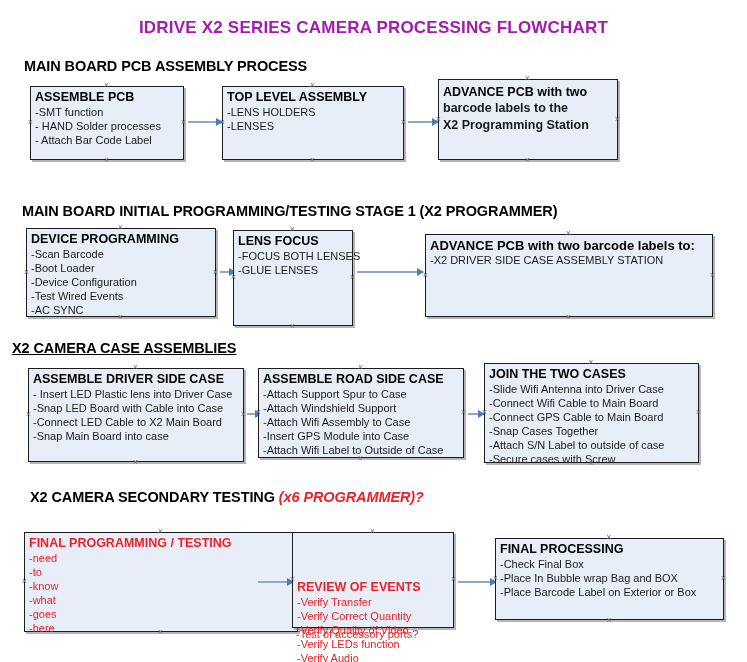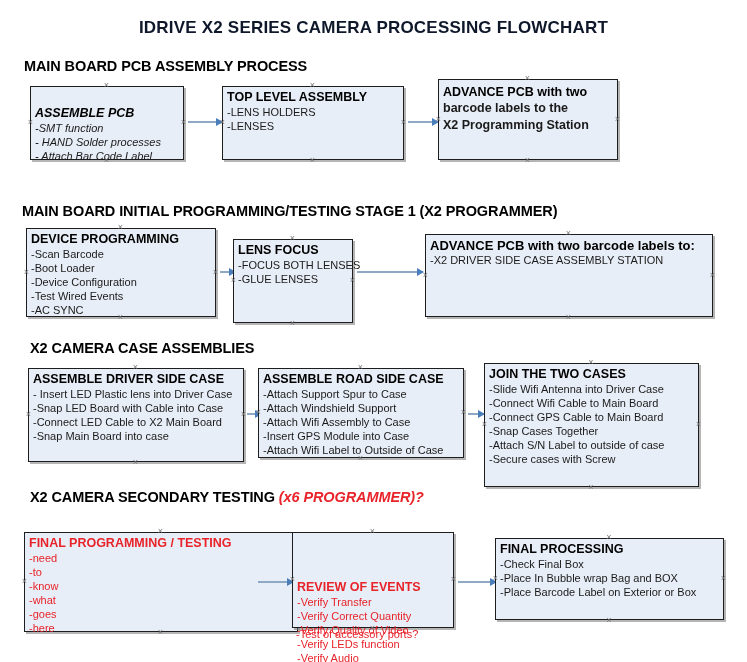--- a/index.html
+++ b/index.html
@@ -19,21 +19,21 @@
     overflow: hidden;
   }
   .doc-title {
     position: absolute;
     left: 0;
     top: 18px;
     width: 747px;
     text-align: center;
     font-size: 17px;
     font-weight: bold;
-    color: #0f172a;
+    color: #a21caf;
     letter-spacing: 0.2px;
   }
   .section-head {
     position: absolute;
     font-size: 14.5px;
     font-weight: bold;
     color: #000000;
     white-space: nowrap;
     letter-spacing: -0.1px;
   }
@@ -115,21 +115,21 @@
 
 <div id="canvas">
 
   <div class="doc-title">IDRIVE X2  SERIES CAMERA PROCESSING FLOWCHART</div>
 
   <div class="section-head" style="left:24px; top:58px;">
     <span>MAIN BOARD PCB ASSEMBLY PROCESS</span>
   </div>
 
   <div class="fc-box" style="left:30px; top:86px; width:154px; height:74px;">
-    <div class="inner" style="top:19px;font-style:italic;">
+    <div class="inner" style="top:3px;">
       <div class="box-title">ASSEMBLE PCB</div>
       <div class="box-line">-SMT function</div>
       <div class="box-line">- HAND Solder processes</div>
       <div class="box-line">- Attach Bar Code Label</div>
     </div>
     <span class="handle" style="left:50%; top:-5px; margin-left:-4px;"></span>
     <span class="handle" style="left:50%; bottom:-5px; margin-left:-4px;"></span>
     <span class="handle" style="left:-4px; top:50%; margin-top:-4px;"></span>
     <span class="handle" style="right:-4px; top:50%; margin-top:-4px;"></span>
   </div>
@@ -176,21 +176,21 @@
       <div class="box-line">-AC SYNC</div>
     </div>
     <span class="handle" style="left:50%; top:-5px; margin-left:-4px;"></span>
     <span class="handle" style="left:50%; bottom:-5px; margin-left:-4px;"></span>
     <span class="handle" style="left:-4px; top:50%; margin-top:-4px;"></span>
     <span class="handle" style="right:-4px; top:50%; margin-top:-4px;"></span>
   </div>
 
   <div class="arrow" style="left:220px; top:271px; width:15px;"></div>
 
-  <div class="fc-box" style="left:233px; top:239px; width:120px; height:84px;">
+  <div class="fc-box" style="left:233px; top:230px; width:120px; height:96px;">
     <div class="inner" style="top:3px;">
       <div class="box-title">LENS FOCUS</div>
       <div class="box-line">-FOCUS BOTH LENSES</div>
       <div class="box-line">-GLUE LENSES</div>
     </div>
     <span class="handle" style="left:50%; top:-5px; margin-left:-4px;"></span>
     <span class="handle" style="left:50%; bottom:-5px; margin-left:-4px;"></span>
     <span class="handle" style="left:-4px; top:50%; margin-top:-4px;"></span>
     <span class="handle" style="right:-4px; top:50%; margin-top:-4px;"></span>
   </div>
@@ -201,21 +201,21 @@
     <div class="inner" style="top:3px;">
       <div class="box-title wide-title">ADVANCE PCB with two barcode labels to:</div>
       <div class="box-line">-X2 DRIVER  SIDE  CASE  ASSEMBLY STATION</div>
     </div>
     <span class="handle" style="left:50%; top:-5px; margin-left:-4px;"></span>
     <span class="handle" style="left:50%; bottom:-5px; margin-left:-4px;"></span>
     <span class="handle" style="left:-4px; top:50%; margin-top:-4px;"></span>
     <span class="handle" style="right:-4px; top:50%; margin-top:-4px;"></span>
   </div>
 
-  <div class="section-head" style="left:30px; top:340px;">
+  <div class="section-head" style="left:12px; top:340px;text-decoration:underline;">
     <span>X2 CAMERA CASE ASSEMBLIES</span>
   </div>
 
   <div class="fc-box" style="left:28px; top:368px; width:216px; height:94px;">
     <div class="inner" style="top:3px;">
       <div class="box-title">ASSEMBLE DRIVER SIDE CASE</div>
       <div class="box-line">- Insert LED Plastic lens into Driver Case</div>
       <div class="box-line">-Snap LED Board with Cable into Case</div>
       <div class="box-line">-Connect LED Cable to X2 Main Board</div>
       <div class="box-line">-Snap Main Board into case</div>
@@ -238,21 +238,21 @@
       <div class="box-line">-Attach Wifi Label to Outside of Case</div>
     </div>
     <span class="handle" style="left:50%; top:-5px; margin-left:-4px;"></span>
     <span class="handle" style="left:50%; bottom:-5px; margin-left:-4px;"></span>
     <span class="handle" style="left:-4px; top:50%; margin-top:-4px;"></span>
     <span class="handle" style="right:-4px; top:50%; margin-top:-4px;"></span>
   </div>
 
   <div class="arrow" style="left:468px; top:413px; width:16px;"></div>
 
-  <div class="fc-box" style="left:484px; top:363px; width:215px; height:124px;">
+  <div class="fc-box" style="left:484px; top:363px; width:215px; height:100px;">
     <div class="inner" style="top:3px;">
       <div class="box-title">JOIN THE TWO CASES</div>
       <div class="box-line">-Slide Wifi Antenna into Driver Case</div>
       <div class="box-line">-Connect Wifi Cable to Main Board</div>
       <div class="box-line">-Connect GPS Cable to Main Board</div>
       <div class="box-line">-Snap Cases Together</div>
       <div class="box-line">-Attach S/N Label to outside of case</div>
       <div class="box-line">-Secure cases with Screw</div>
     </div>
     <span class="handle" style="left:50%; top:-5px; margin-left:-4px;"></span>

